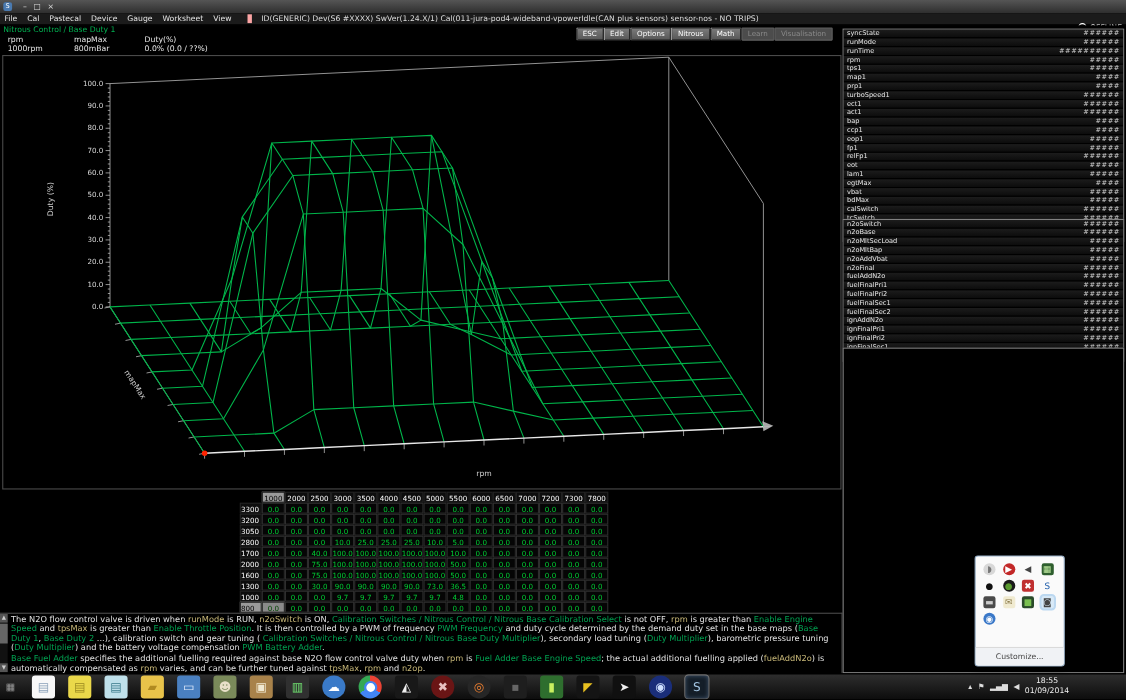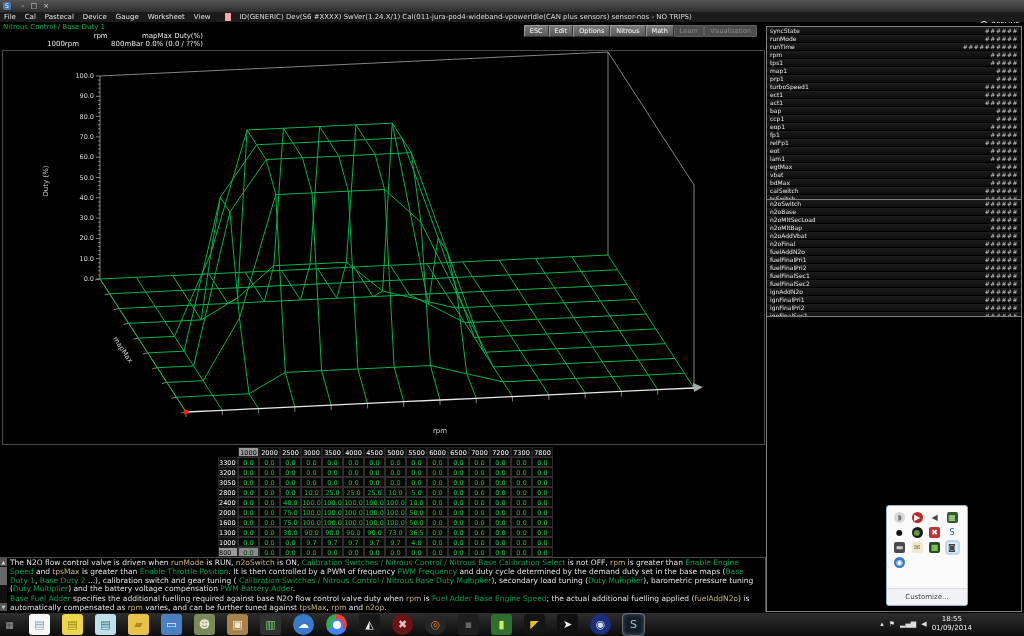--- a/index.html
+++ b/index.html
@@ -8,27 +8,27 @@
   
   #titlebar{position:absolute;left:0;top:0;width:1024px;height:12px;
     background:linear-gradient(#555,#2e2e2e);display:flex;align-items:center;padding:0 3px;box-sizing:border-box;}
   #title-icon{width:8px;height:8px;background:#4a7ab0;border-radius:2px;color:#fff;font-size:6px;line-height:8px;text-align:center;margin-right:4px;}
   #title-text{color:#d8d8d8;font-size:7px;white-space:nowrap;overflow:hidden;flex:1;}
   .winctl{color:#ddd;font-size:7px;margin-left:6px;line-height:10px;}
   
   #menubar{position:absolute;left:0;top:12px;width:1024px;height:11px;background:#1b1b1b;
     display:flex;align-items:center;color:#e4e4e4;font-size:7px;padding:0 4px;box-sizing:border-box;border-bottom:1px solid #000;}
   .menu-item{margin-right:9px;}
-  #menu-status{margin-left:6px;padding-left:8px;border-left:6px solid #fca5a5;color:#dcdcdc;white-space:nowrap;overflow:hidden;}
+  #menu-status{margin-left:6px;padding-left:8px;border-left:4px solid #fca5a5;color:#dcdcdc;white-space:nowrap;overflow:hidden;}
   #offline-wrap{margin-left:auto;display:flex;align-items:center;color:#fff;margin-top:16px;}
   #offline-dot{width:6px;height:6px;border:1px solid #fff;border-radius:50%;margin-right:3px;}
   
   #workspace{position:absolute;left:0;top:23px;width:1024px;height:438px;background:#000;}
   #map-path{position:absolute;left:3px;top:0;color:#00b050;font-size:7px;}
-  #readout{position:absolute;left:21px;top:9px;color:#e8e8e8;font-size:7px;line-height:8px;text-align:right;}
+  #readout{position:absolute;left:7px;top:9px;color:#e8e8e8;font-size:7px;line-height:8px;}
   #readout .rcol{display:inline-block;}
   #readout .c1{width:58px;} #readout .c2{width:62px;}
   #toolbar{position:absolute;right:267px;top:2px;display:flex;gap:0;}
   .tb-btn{background:linear-gradient(#7a7a7a,#585858);border:1px solid #9a9a9a;border-right-color:#333;border-bottom-color:#333;
     color:#fff;font-size:6.5px;padding:1px 5px;border-radius:1px;}
   .tb-btn.disabled{background:#4c4c4c;color:#8a8a8a;border-color:#5e5e5e;}
   #chart-panel{position:absolute;left:2px;top:27px;width:761px;height:393px;border:1px solid #4a4a4a;background:#000;}
   
   #map-table{position:absolute;left:218px;top:424px;display:grid;grid-template-columns:20px repeat(15,21px);grid-auto-rows:10px;
     font-size:6.5px;line-height:10px;}
@@ -326,21 +326,21 @@
         <div class="tcell">25.0</div>
         <div class="tcell">25.0</div>
         <div class="tcell">10.0</div>
         <div class="tcell">5.0</div>
         <div class="tcell">0.0</div>
         <div class="tcell">0.0</div>
         <div class="tcell">0.0</div>
         <div class="tcell">0.0</div>
         <div class="tcell">0.0</div>
         <div class="tcell">0.0</div>
-        <div class="trowh">2400</div>
+        <div class="trowh">1700</div>
         <div class="tcell">0.0</div>
         <div class="tcell">0.0</div>
         <div class="tcell">40.0</div>
         <div class="tcell">100.0</div>
         <div class="tcell">100.0</div>
         <div class="tcell">100.0</div>
         <div class="tcell">100.0</div>
         <div class="tcell">100.0</div>
         <div class="tcell">10.0</div>
         <div class="tcell">0.0</div>

